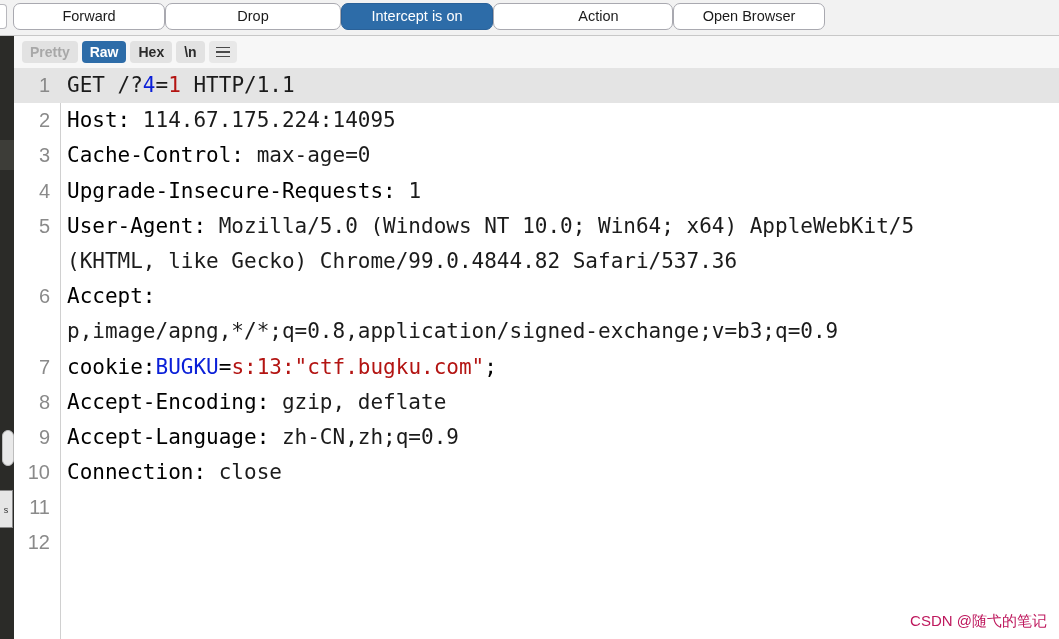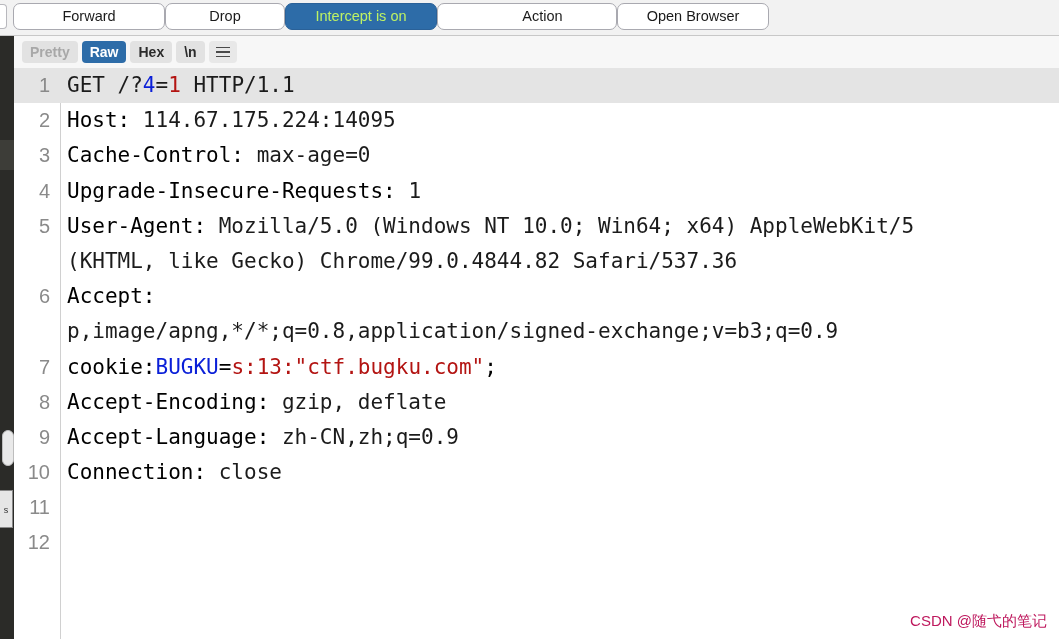--- a/index.html
+++ b/index.html
@@ -39,28 +39,28 @@
     font-size: 14.5px;
     line-height: 25px;
     text-align: center;
     box-sizing: border-box;
     padding: 0 6px;
     white-space: nowrap;
     cursor: pointer;
     font-family: "Liberation Sans", sans-serif;
   }
   .tb-btn.w-forward { width: 152px; }
-  .tb-btn.w-drop    { width: 120px; }
+  .tb-btn.w-drop    { width: 176px; }
   .tb-btn.w-int     { width: 152px; }
   .tb-btn.w-action  { width: 180px; padding-left: 37px; }
   .tb-btn.w-open    { width: 152px; }
   .tb-btn.active {
     background: #2d6ca8;
     border-color: #2a6198;
-    color: #bef264;
+    color: #ffffff;
   }
   .tb-edge-left {
     position: absolute;
     left: 0; top: 4px;
     width: 7px; height: 25px;
     background: #ffffff;
     border: 1px solid #b8b8bd;
     border-left: none;
     border-radius: 0 4px 4px 0;
     box-sizing: border-box;

